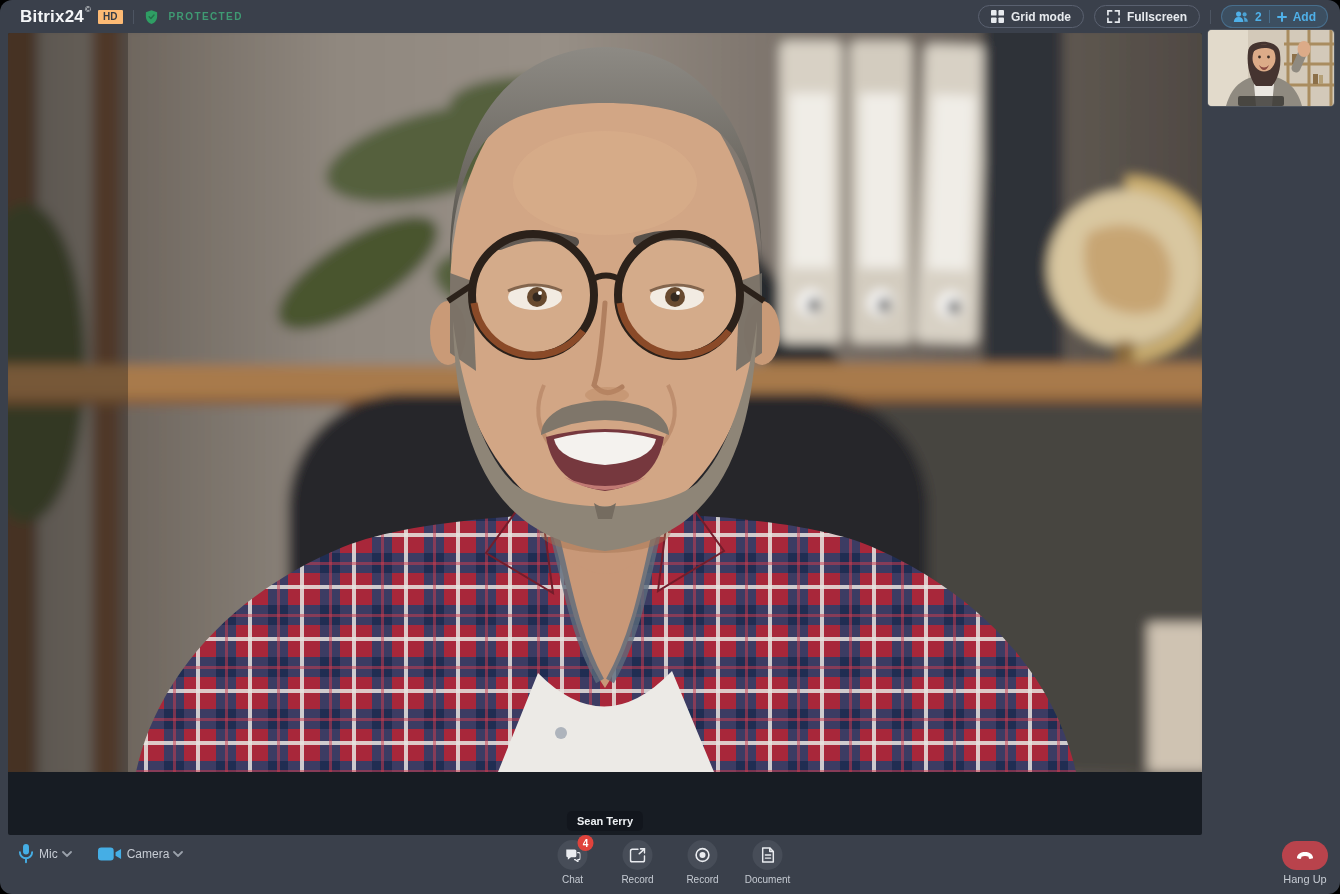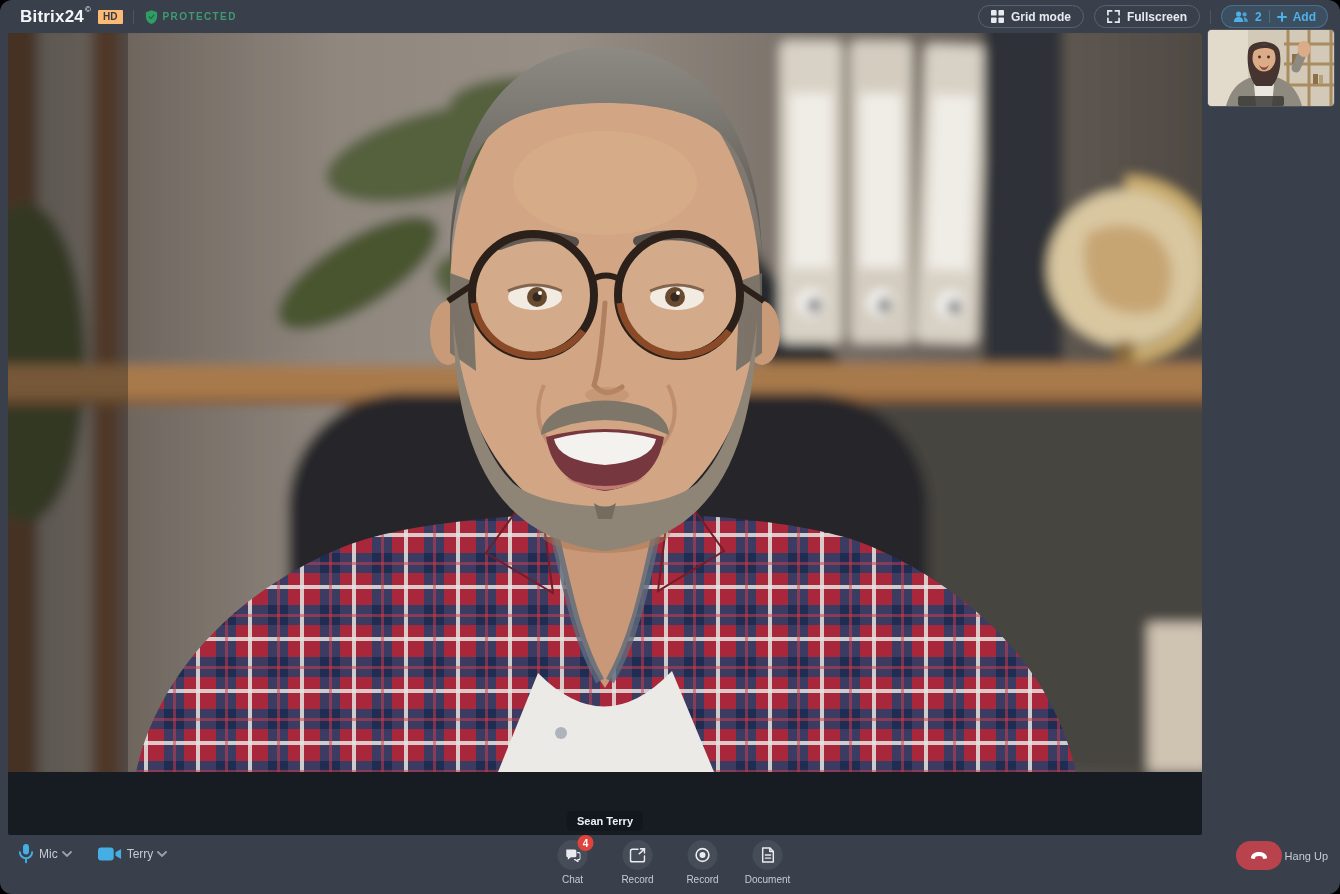--- a/index.html
+++ b/index.html
@@ -7,21 +7,21 @@
   .app{position:relative;width:1340px;height:894px;background:#3a404b;border-radius:12px;overflow:hidden;
        font-family:"Liberation Sans",sans-serif;-webkit-font-smoothing:antialiased;}
 
   
   .topbar{position:absolute;top:0;left:0;width:100%;height:33px;display:flex;align-items:center;padding:0 12px 0 20px;}
   .logo{display:flex;align-items:flex-start;color:#f3f5f7;font-size:17px;font-weight:bold;letter-spacing:.2px;line-height:33px;}
   .logo sup{font-size:8px;font-weight:normal;margin-left:1px;line-height:20px;}
   .hd-badge{margin-left:7px;background:#fdba74;color:#353b46;font-size:10px;font-weight:bold;
             border-radius:1px;padding:2px 5px;line-height:1;}
   .tb-divider{width:1px;height:14px;background:#4d5562;margin:0 10px;}
-  .protected{display:flex;align-items:center;gap:4px;}
+  .protected{display:flex;align-items:center;gap:10px;}
   .protected-label{color:#3f9a73;font-size:10px;font-weight:bold;letter-spacing:1.4px;}
   .topbar-right{margin-left:auto;display:flex;align-items:center;}
   .tb-btn{display:flex;align-items:center;gap:7px;height:23px;padding:8px 12px;border:1px solid #5a6170;
           border-radius:12px;background:transparent;color:#e7eaee;font-size:12px;font-weight:600;cursor:pointer;}
   .tb-btn + .tb-btn{margin-left:10px;text-align:center;}
   .participants-pill{display:flex;align-items:center;height:23px;padding:0 11px;border-radius:12px;
           background:rgba(72,160,216,.16);border:1px solid rgba(95,170,220,.35);color:#4fb0e8;
           font-size:12px;font-weight:700;gap:7px;cursor:pointer;}
   .pill-divider{width:1px;height:13px;background:rgba(95,170,220,.35);}
   .pill-sect{display:flex;align-items:center;gap:6px;cursor:pointer;}
@@ -45,21 +45,21 @@
   .dev-btn{display:flex;flex-direction:row;align-items:center;gap:5px;cursor:pointer;padding:2px 4px;}
   .dev-btn .dev-label{display:flex;align-items:center;gap:4px;color:#c6cbd3;font-size:12px;}
   .center-group{position:absolute;left:50%;top:5px;transform:translateX(-50%);display:flex;gap:13px;}
   .action-btn{width:52px;display:flex;flex-direction:column;align-items:center;gap:4px;cursor:pointer;}
   .circle{position:relative;width:30px;height:30px;border-radius:50%;background:#474d58;display:flex;
           align-items:center;justify-content:center;color:#e9ebef;}
   .action-label{color:#c6cbd3;font-size:10px;}
   .chat-badge{position:absolute;top:-5px;right:-6px;min-width:16px;height:16px;border-radius:8px;
           background:#e0433c;color:#fff;font-size:10px;font-weight:bold;display:flex;align-items:center;
           justify-content:center;padding:0 4px;}
-  .hangup-group{position:absolute;right:12px;top:6px;display:flex;flex-direction:row;align-items:center;gap:3px;cursor:pointer;}
+  .hangup-group{position:absolute;right:12px;top:6px;display:flex;flex-direction:column;align-items:center;gap:3px;cursor:pointer;}
   .hangup-pill{width:46px;height:29px;border-radius:15px;background:#b9434c;display:flex;align-items:center;
           justify-content:center;color:#fff;}
   .hangup-label{color:#c6cbd3;font-size:11px;}
   .icon{display:inline-flex;align-items:center;justify-content:center;}
 </style>
 </head>
 <body>
 
 <div class="app">
 
@@ -355,21 +355,21 @@
         </span>
       </div>
       <div class="dev-btn">
         <span class="icon">
           <svg width="24" height="16" viewBox="0 0 26 17">
               <rect x="0" y="1.5" width="17" height="14" rx="3.5" fill="#45aee5"></rect>
               <path d="M19 6.5 L25 3 V14 L19 10.5 Z" fill="#45aee5"></path>
             </svg>
         </span>
         <span class="dev-label">
-          <span>Terry</span>
+          <span>Camera</span>
           <span class="icon">
             <svg width="10" height="6" viewBox="0 0 10 6" fill="none" stroke="#9aa1ab" stroke-width="1.8" stroke-linecap="round">
                 <path d="M1 1 L5 5 L9 1"></path>
               </svg>
           </span>
         </span>
       </div>
     </div>
 
     <div class="center-group">

